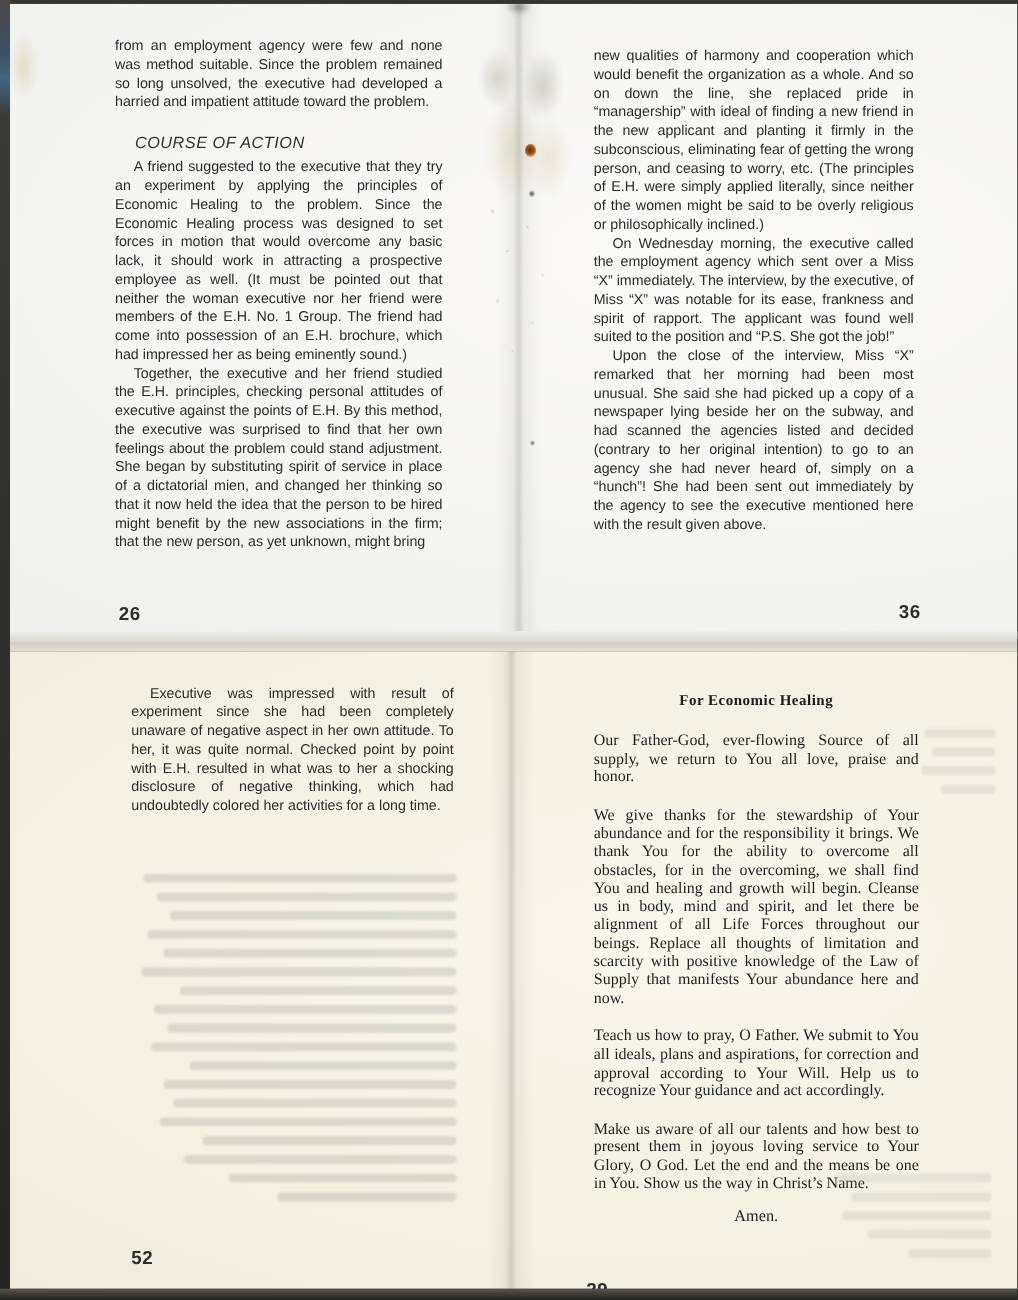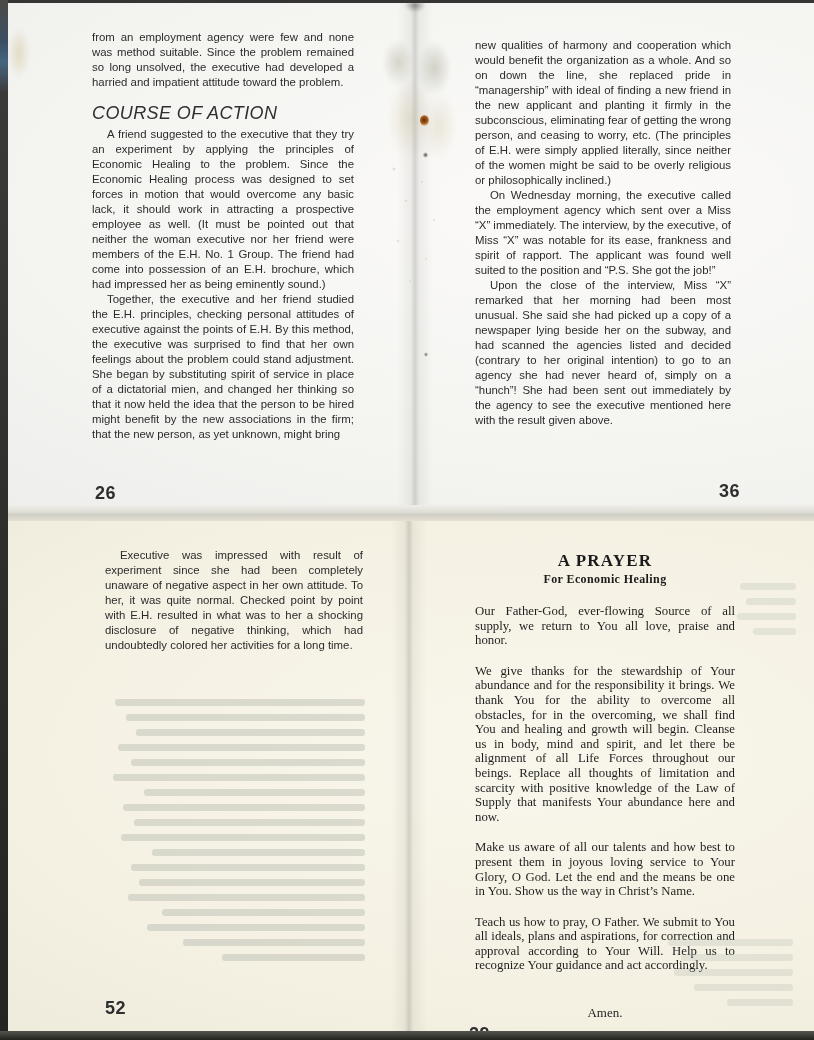--- a/index.html
+++ b/index.html
@@ -29,35 +29,35 @@
 
   .gutter{position:absolute;top:0;bottom:0;width:36px;
       background:linear-gradient(90deg,rgba(0,0,0,0) 0%,rgba(70,70,60,.07) 38%,rgba(60,60,50,.20) 50%,rgba(70,70,60,.07) 62%,rgba(0,0,0,0) 100%);}
   .spread-top .gutter{left:391px;}
   .spread-bottom .gutter{left:385px;}
 
   
   .textblock{position:absolute;color:#2b2b2b;}
   .body-sans p{font-size:11.4px;line-height:15px;text-align:justify;margin:0;color:#2b2b2b;}
   .body-sans p.indent{text-indent:15px;}
-  .section-heading{font-style:italic;font-weight:500;font-size:18px;line-height:15px;
-      letter-spacing:.4px;margin:16px 0 6px;color:#303030;}
+  .section-heading{font-style:italic;font-weight:500;font-size:13px;line-height:15px;
+      letter-spacing:.4px;margin:16px 16px 6px;color:#303030;}
   .remarks-line{font-size:11.6px;line-height:15px;margin:0 0 8px;color:#2b2b2b;}
   .remarks-line .rl-label{font-style:italic;letter-spacing:.3px;}
 
   .prayer p{font-family:"Liberation Serif","DejaVu Serif",serif;font-size:12.8px;line-height:14.6px;
       text-align:justify;margin:16px 0 8px;color:#1f1f1f;}
   .prayer-title{font-family:"Liberation Serif","DejaVu Serif",serif;text-align:center;
       font-weight:bold;color:#1b1b1b;margin:0 0 10px;}
   .prayer-title .t1{font-size:17px;line-height:19px;letter-spacing:1.2px;display:block;}
   .prayer-title .t2{font-size:12px;line-height:18px;letter-spacing:.4px;display:block;text-align:center;}
   .amen{font-family:"Liberation Serif","DejaVu Serif",serif;text-align:center;
-      font-size:13px;color:#1f1f1f;margin-top:32px;}
+      font-size:13px;color:#1f1f1f;margin-top:11px;}
 
-  .pagenum{position:absolute;font-weight:bold;font-size:18px;color:#2e2e2e;letter-spacing:.5px;}
+  .pagenum{position:absolute;font-weight:bold;font-size:15px;color:#2e2e2e;letter-spacing:.5px;}
 
   
   .ghost{position:absolute;}
   .ghost .gl{height:7px;margin-bottom:8px;margin-left:auto;border-radius:3px;
       background:rgba(152,160,150,.30);filter:blur(.7px);}
   .ghost.faint .gl{background:rgba(165,172,162,.22);}
 
   
   .stain{position:absolute;pointer-events:none;}
   .st-top-gutter{left:366px;top:22px;width:92px;height:135px;filter:blur(1.2px);opacity:.85;
@@ -141,27 +141,26 @@
         <div class="gl" style="width: 91%;"></div>
         <div class="gl" style="width: 78%;"></div>
         <div class="gl" style="width: 84%;"></div>
         <div class="gl" style="width: 70%;"></div>
         <div class="gl" style="width: 55%;"></div>
       </div>
     <div class="pagenum" style="left:99px;top:477px;">52</div>
 
     <div class="textblock prayer" style="left:469px;top:30px;width:260px;">
       <div class="prayer-title">
-        <span class="t1">A PRAYER</span>
         <span class="t2">For Economic Healing</span>
       </div>
       <p>Our Father-God, ever-flowing Source of all supply, we return to You all love, praise and honor.</p>
       <p>We give thanks for the stewardship of Your abundance and for the responsibility it brings. We thank You for the ability to overcome all obstacles, for in the overcoming, we shall find You and healing and growth will begin. Cleanse us in body, mind and spirit, and let there be alignment of all Life Forces throughout our beings. Replace all thoughts of limitation and scarcity with positive knowledge of the Law of Supply that manifests Your abundance here and now.</p>
+      <p>Teach us how to pray, O Father. We submit to You all ideals, plans and aspirations, for correction and approval according to Your Will. Help us to recognize Your guidance and act accordingly.</p>
       <p>Make us aware of all our talents and how best to present them in joyous loving service to Your Glory, O God. Let the end and the means be one in You. Show us the way in Christ’s Name.</p>
-      <p>Teach us how to pray, O Father. We submit to You all ideals, plans and aspirations, for correction and approval according to Your Will. Help us to recognize Your guidance and act accordingly.</p>
       <div class="amen">Amen.</div>
     </div>
     <div class="ghost faint" id="ghost-29a" style="left:728px;top:62px;width:62px;">
         <div class="gl" style="width: 90%;"></div>
         <div class="gl" style="width: 80%;"></div>
         <div class="gl" style="width: 95%;"></div>
         <div class="gl" style="width: 70%;"></div>
       </div>
     <div class="ghost faint" id="ghost-29b" style="left:655px;top:418px;width:132px;">
         <div class="gl" style="width: 95%;"></div>

